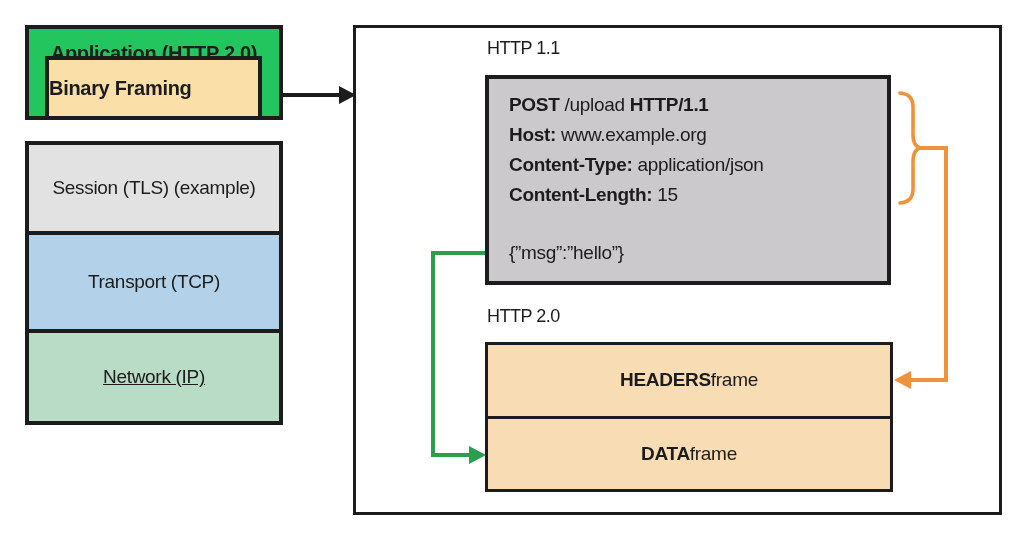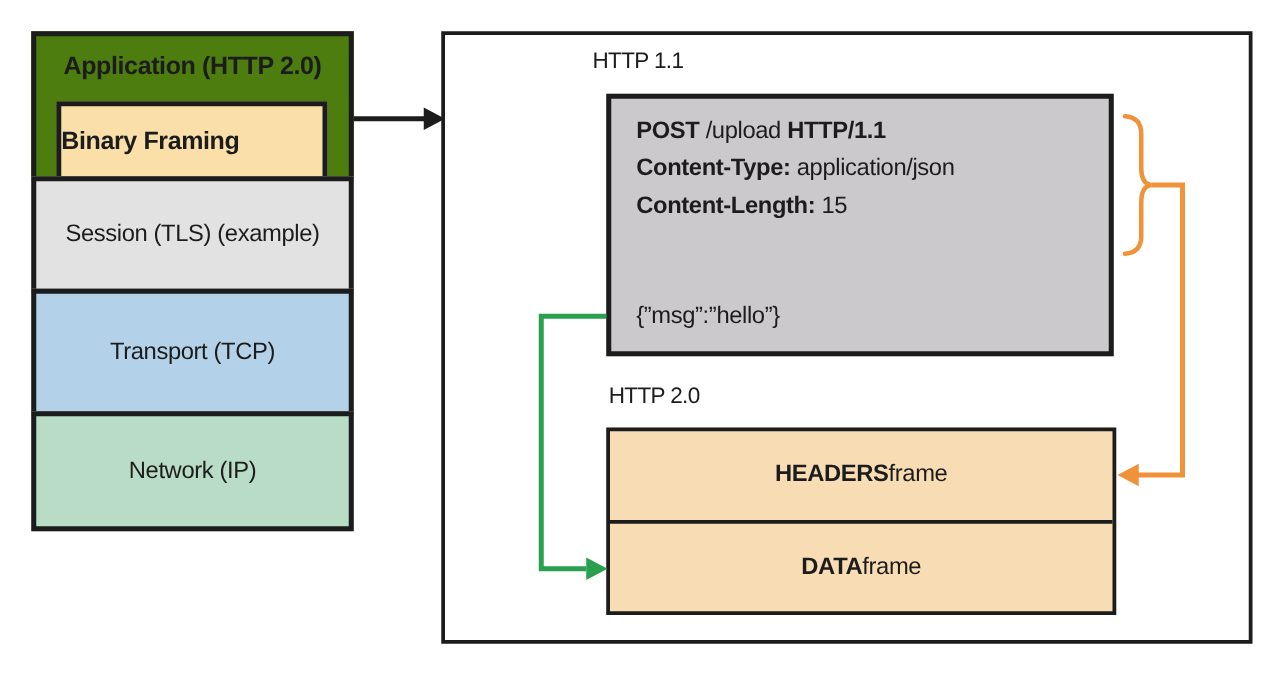--- a/index.html
+++ b/index.html
@@ -19,24 +19,24 @@
   .layer {
     left: 25px;
     width: 258px;
     border: 4px solid #1c1c1c;
     display: flex;
     align-items: center;
     justify-content: center;
     font-size: 19px;
     text-align: center;
   }
-  .layer-app      { top: 25px;  height: 120px; background: #4d7c0f; display: block; }
+  .layer-app      { top: 25px;  height: 95px; background: #22c55e; display: block; }
   .layer-session  { top: 141px; height: 94px;  background: #e3e2e3; }
   .layer-transport{ top: 231px; height: 102px; background: #b3d2e9; }
-  .layer-network  { top: 329px; height: 96px;  background: #b9dcc6; }
+  .layer-network  { top: 329px; height: 96px;  background: #b9dcc6; text-decoration: underline; }
   .app-label {
     margin-top: 13px;
     font-weight: 700;
     font-size: 20px;
     text-align: center;
   }
   .binary-box {
     position: absolute;
     left: 16px; right: 17px; bottom: -4px;
     height: 64px;
@@ -54,21 +54,21 @@
   .big-box {
     left: 353px; top: 25px;
     width: 649px; height: 490px;
     border: 3px solid #1c1c1c;
     background: #ffffff;
   }
   .section-label {
     font-size: 18px;
     letter-spacing: -0.5px;
   }
-  .label-http11 { left: 474px; top: 38px; }
+  .label-http11 { left: 487px; top: 38px; }
   .label-http20 { left: 487px; top: 306px; }
 
   .request-box {
     left: 485px; top: 75px;
     width: 406px; height: 210px;
     background: #cbc9cc;
     border: 4px solid #1c1c1c;
     padding: 11px 16px 0 20px;
     font-size: 19px;
     line-height: 30px;
@@ -125,20 +125,21 @@
   <div class="abs layer layer-network">
     <span>Network (IP)</span>
   </div>
 
   <div class="abs big-box"></div>
 
   <div class="abs section-label label-http11">HTTP 1.1</div>
 
   <div class="abs request-box">
     <div><span class="b">POST</span><span> /upload </span><span class="b">HTTP/1.1</span></div>
+    <div><span class="b">Host:</span><span> www.example.org</span></div>
     <div><span class="b">Content-Type:</span><span> application/json</span></div>
     <div><span class="b">Content-Length:</span><span> 15</span></div>
     <div class="request-body">{”msg”:”hello”}</div>
   </div>
 
   <div class="abs section-label label-http20">HTTP 2.0</div>
 
   <div class="abs frames-box">
     <div class="frame-row first">
         <span class="b">HEADERS</span>

